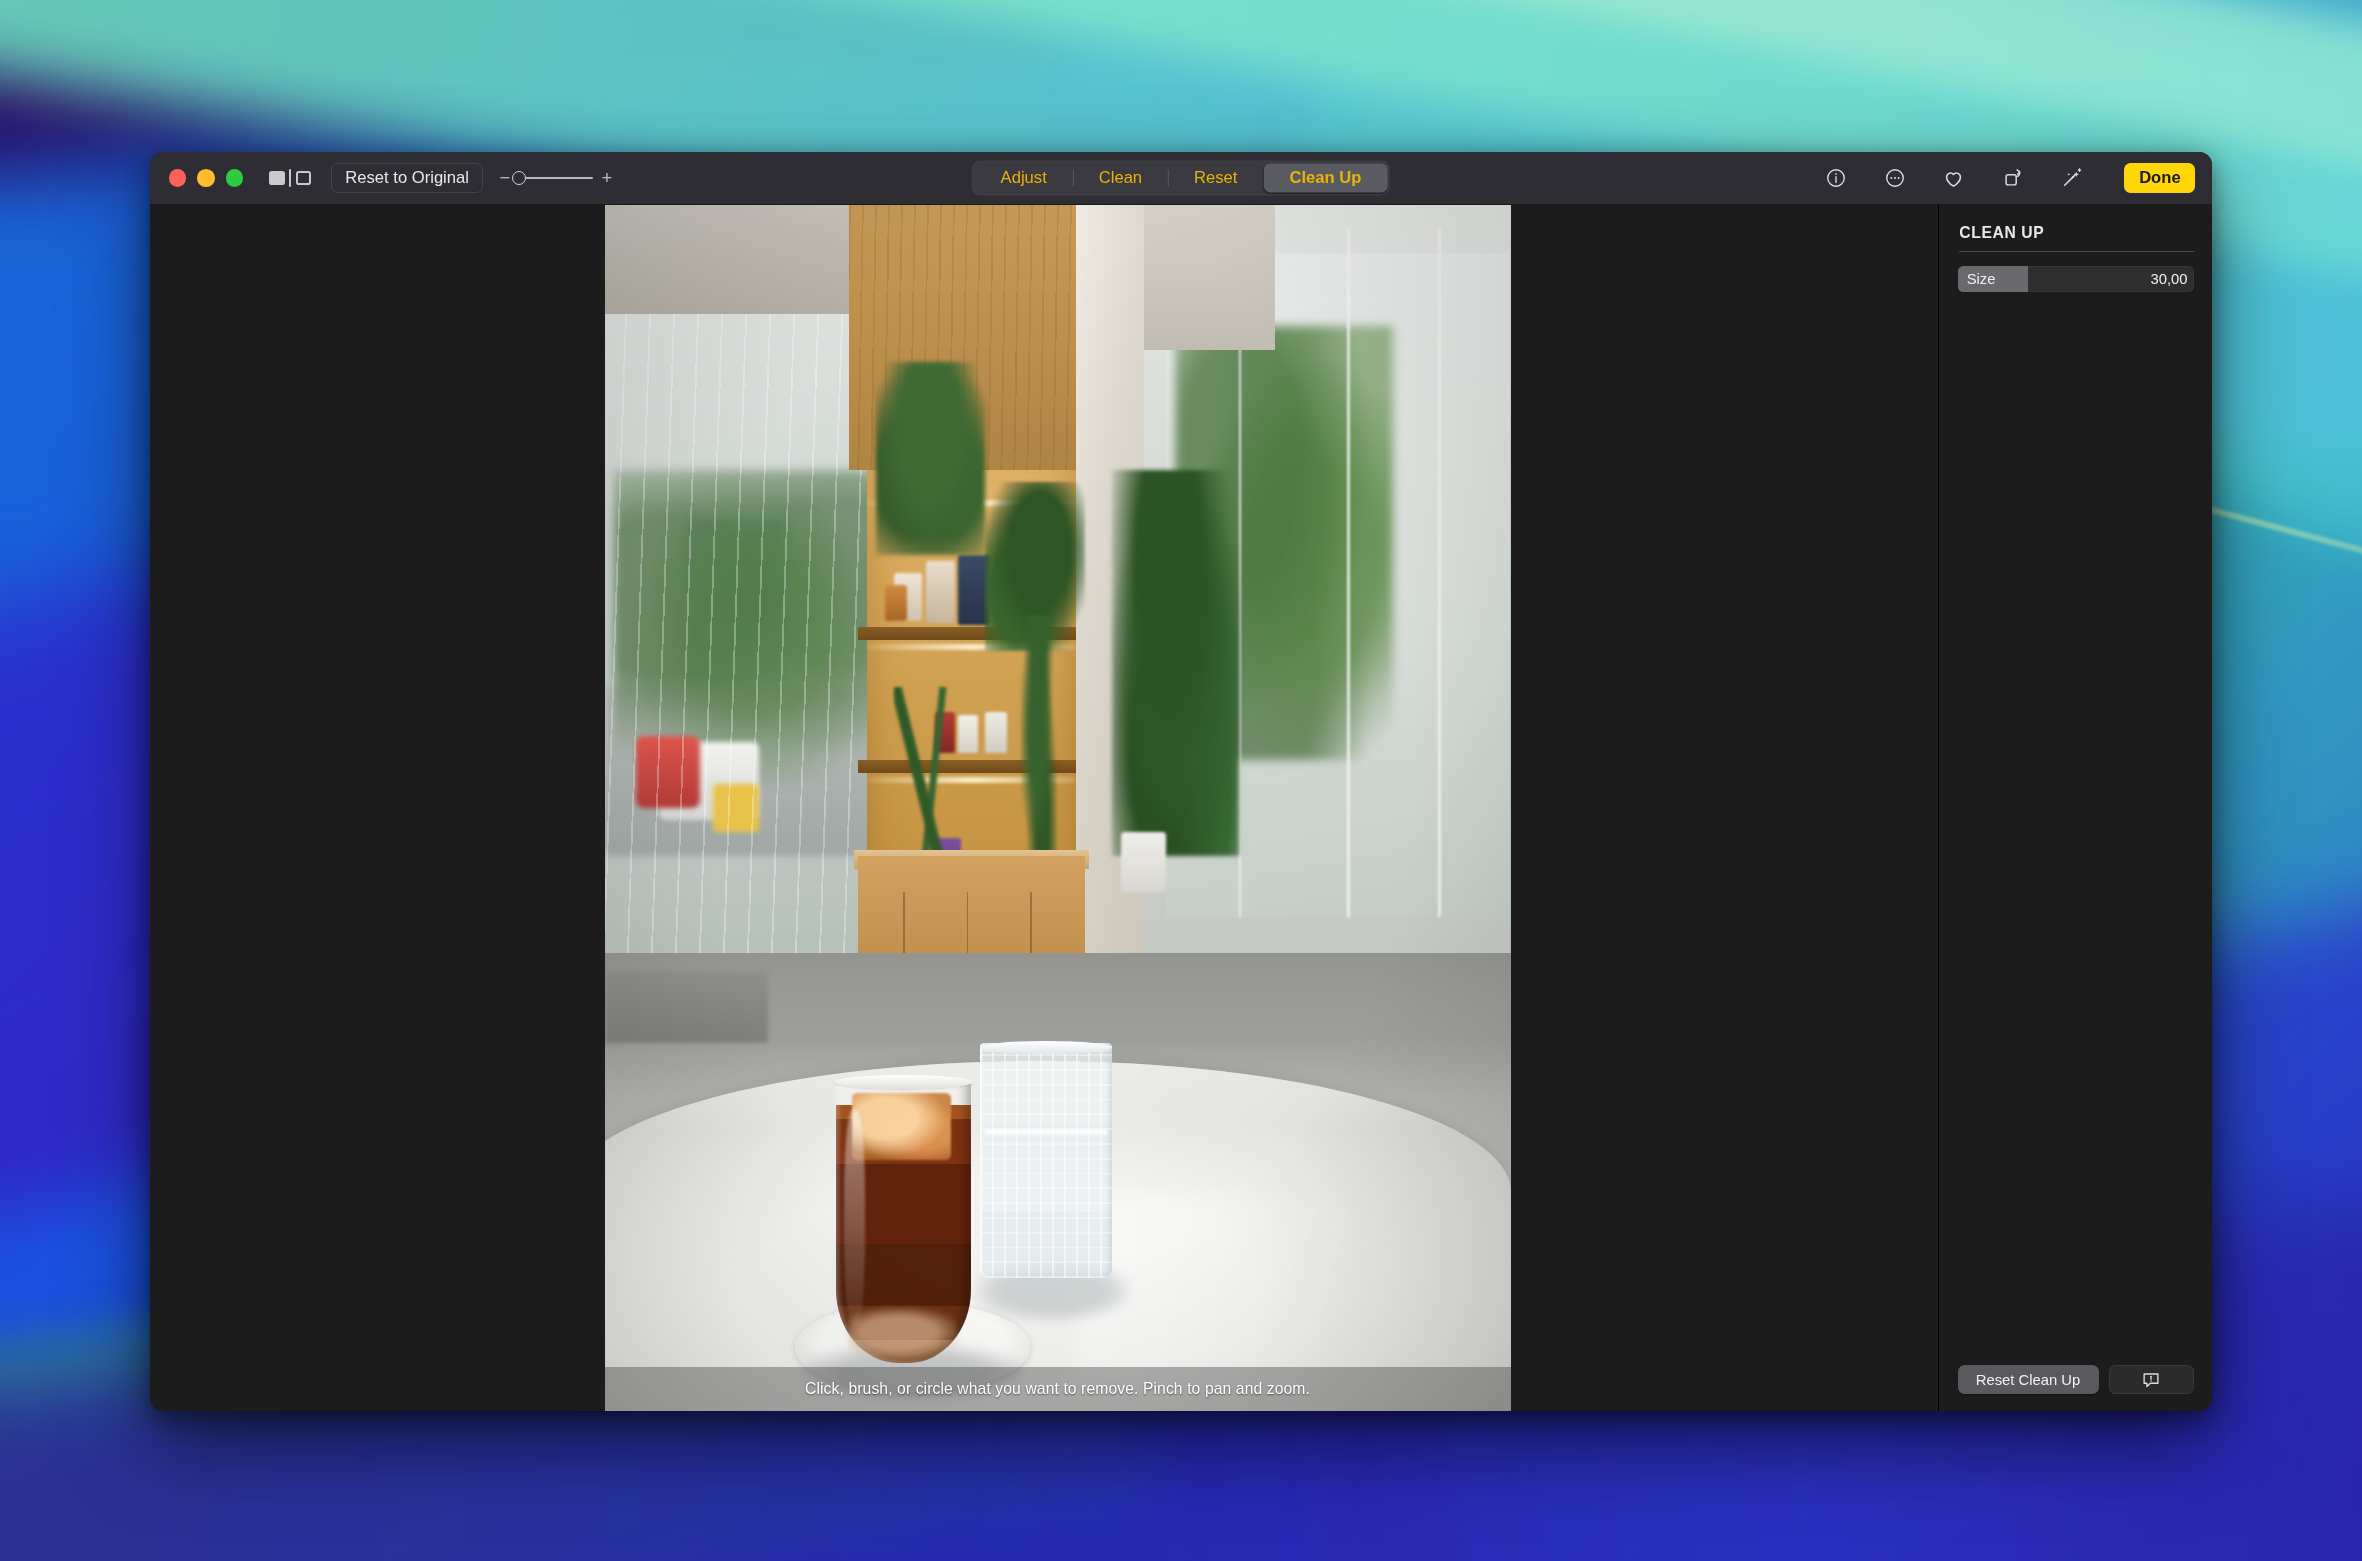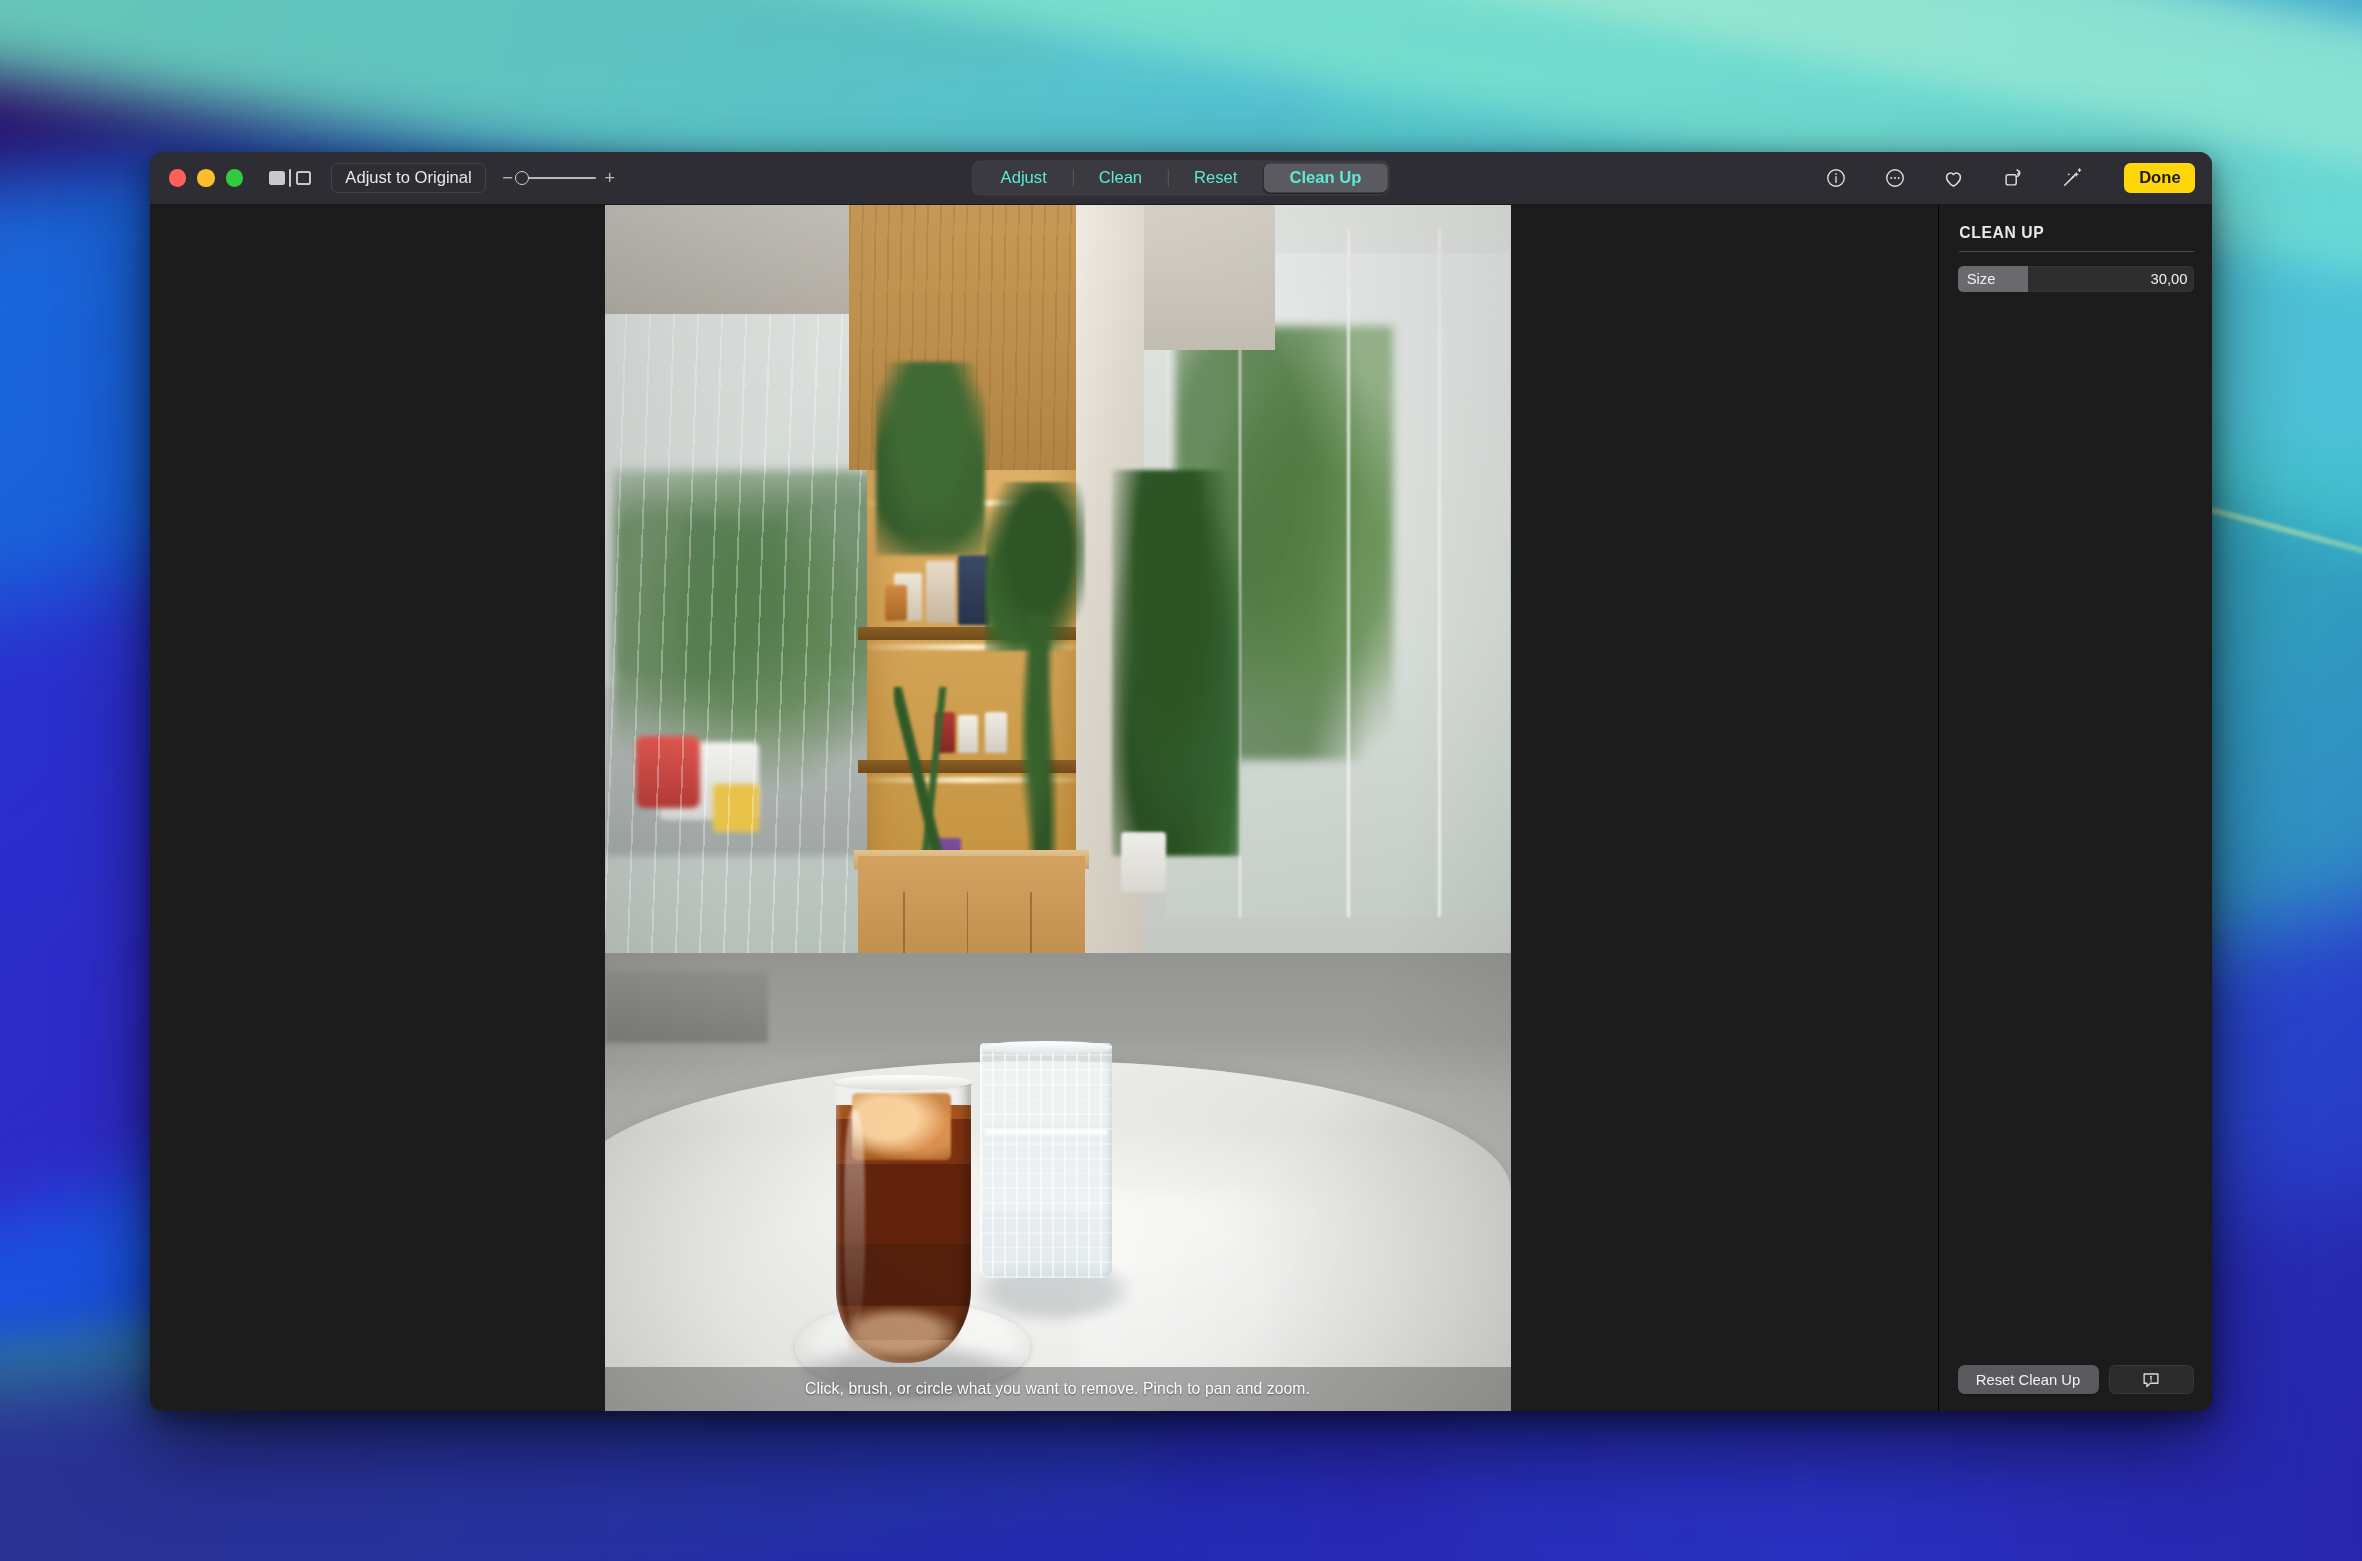--- a/index.html
+++ b/index.html
@@ -219,21 +219,21 @@
     background:#3a3a40;
     border-radius:8.3px;
     padding:2.8px;
     box-shadow:inset 0 0 0 0.9px rgba(255,255,255,.05);
   }
   .tab {
     position:relative;
     height:29.5px;
     padding:0 26px;
     display:flex; align-items:center; justify-content:center;
-    color:#5eead4;
+    color:#eab308;
     font-size:16.6px;
     border-radius:6.5px;
     white-space:nowrap;
   }
   .tab + .tab::before {
     content:"";
     position:absolute; left:0; top:6.5px;
     width:0.9px; height:16.6px;
     background:rgba(255,255,255,.16);
   }
@@ -717,21 +717,21 @@
         <div class="tl green"></div>
       </div>
 
       <div class="viewtoggle">
         <div class="vt-filled"></div>
         <div class="vt-bar"></div>
         <div class="vt-outline"></div>
       </div>
 
       <div class="revert-btn">
-        <span>Adjust to Original</span>
+        <span>Reset to Original</span>
       </div>
 
       <div class="zoomslider">
         <span class="zs-sign">−</span>
         <div class="zs-track-wrap">
           <div class="zs-track"></div>
           <div class="zs-knob"></div>
         </div>
         <span class="zs-sign">+</span>
       </div>

